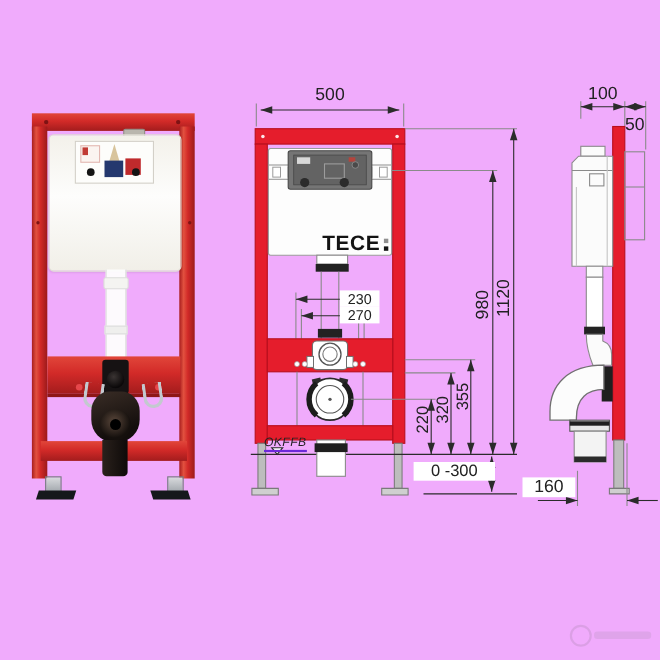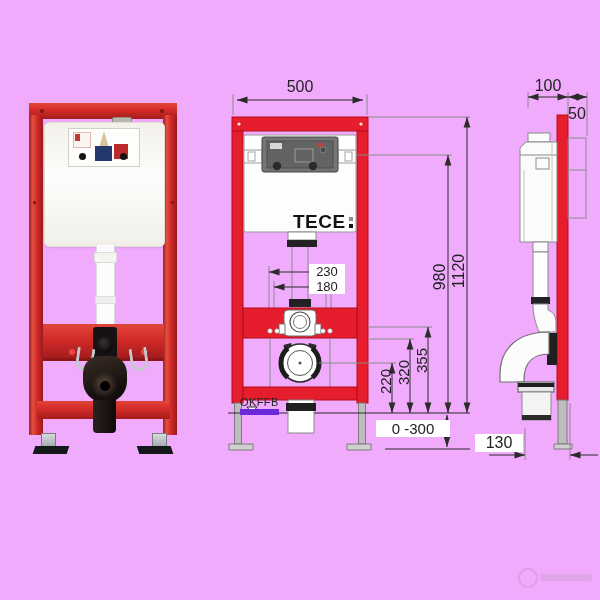--- a/index.html
+++ b/index.html
@@ -220,31 +220,31 @@
     </g>
 
     <g opacity=".13">
       <circle cx="528" cy="578" r="9" fill="none" stroke="#555" stroke-width="2"></circle>
       <rect x="540" y="574" width="52" height="7" rx="3" fill="#777"></rect>
     </g>
   </svg>
 
   <span class="lbl" style="left:270px;top:78px;width:60px;">500</span>
   <span class="lbl sm bgw" style="left:284px;top:264px;width:32px;">230</span>
-  <span class="lbl sm bgw" style="left:284px;top:279px;width:32px;">180</span>
+  <span class="lbl sm bgw" style="left:284px;top:279px;width:32px;">270</span>
   <span class="lbl v" style="left:355px;top:373px;">220</span>
   <span class="lbl v" style="left:373px;top:364px;">320</span>
   <span class="lbl v" style="left:391px;top:352px;">355</span>
   <span class="lbl v" style="left:410px;top:268px;font-size:16px;">980</span>
   <span class="lbl v" style="left:429px;top:262px;font-size:16px;">1120</span>
   <span class="lbl bgw" style="left:376px;top:420px;width:70px;font-size:15px;">0 -300</span>
-  <span class="lbl" style="left:240px;top:396px;font-size:11px;letter-spacing:.4px;border-bottom:6px solid #6d28d9;padding-bottom:1px;">OKFFB</span>
+  <span class="lbl" style="left:240px;top:396px;font-size:11px;letter-spacing:.4px;border-bottom:2px solid #6d28d9;padding-bottom:1px;font-style:italic;">OKFFB</span>
   <span class="lbl" style="left:528px;top:77px;width:40px;">100</span>
   <span class="lbl" style="left:562px;top:77px;width:30px;margin-top:28px;">50</span>
-  <span class="lbl bgw" style="left:475px;top:434px;width:44px;">130</span>
+  <span class="lbl bgw" style="left:475px;top:434px;width:44px;">160</span>
 
   <div class="tece" style="left:293px;top:211px;">
     <span>TECE</span>
     <span class="dots">
         <i style="background:#8f8f8f;"></i>
         <i style="background:#141414;"></i>
       </span>
   </div>
 
 </div>

